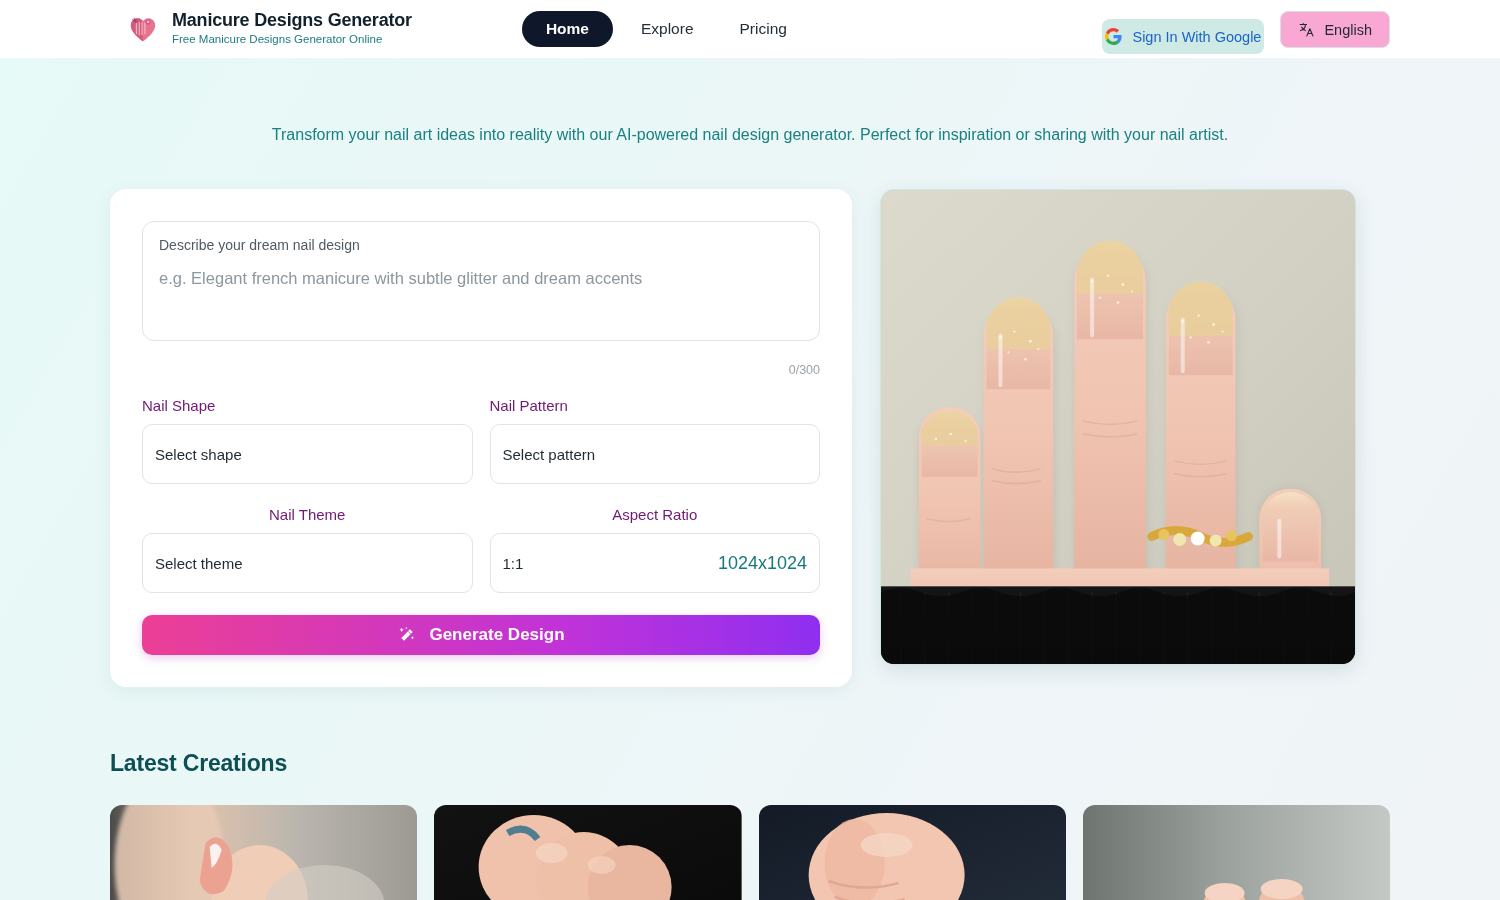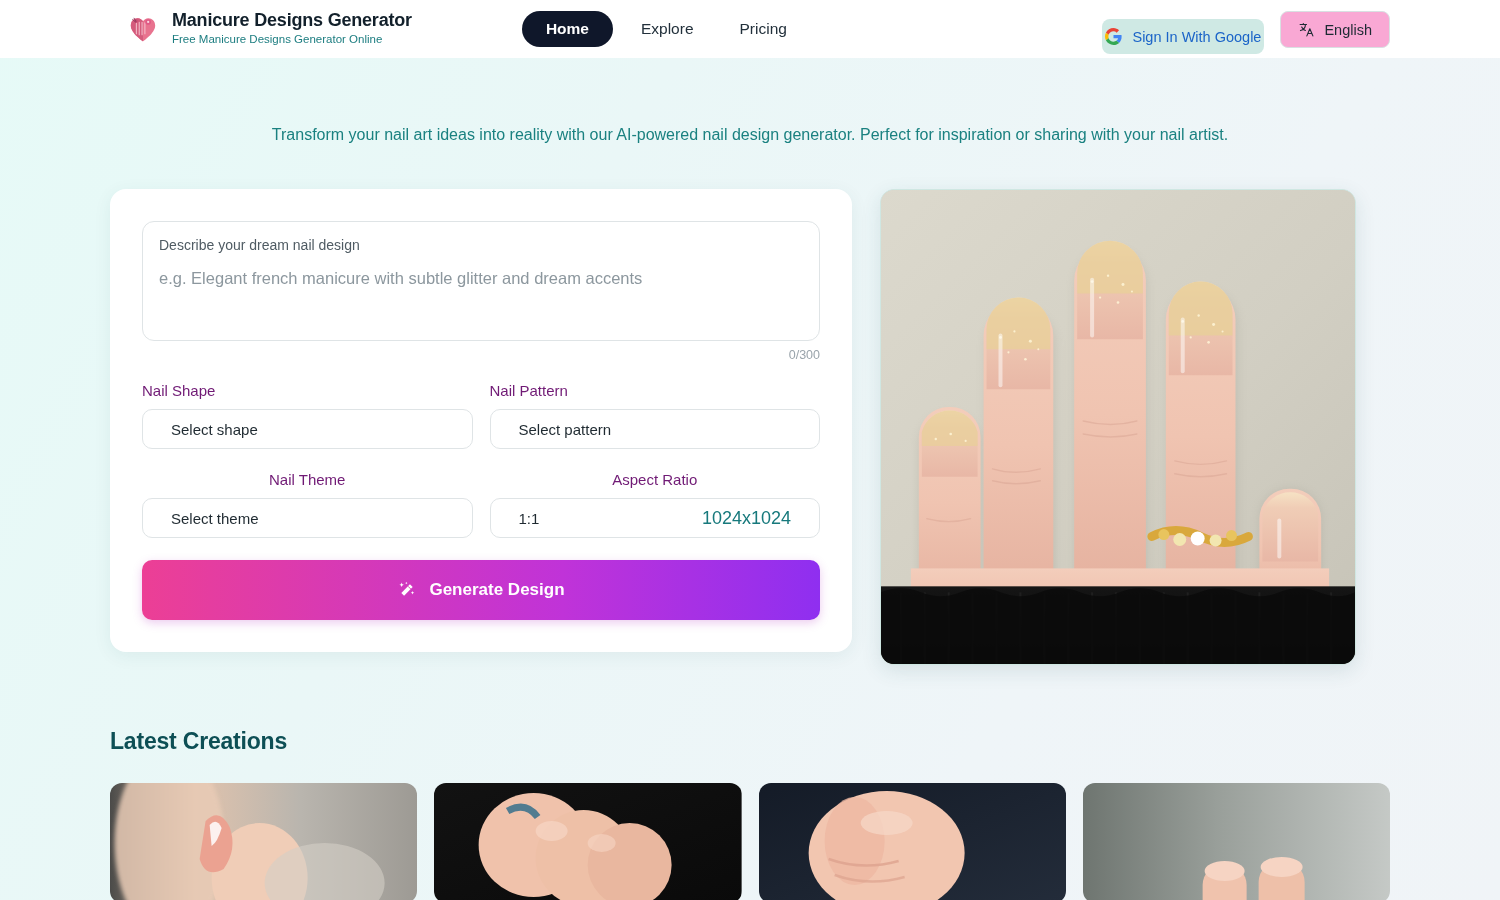--- a/index.html
+++ b/index.html
@@ -175,21 +175,21 @@
     margin-top: 14px;
     font-size: 16.5px;
     color: #8c979e;
     line-height: 1.35;
   }
 
   .counter {
     text-align: right;
     font-size: 12.5px;
     color: #9aa4ab;
-    margin-top: 7px;
+    margin-top: 22px;
   }
 
   .field-grid {
     margin-top: 20px;
     display: grid;
     grid-template-columns: 1fr 1fr;
     column-gap: 17px;
     row-gap: 0;
   }
 
@@ -200,39 +200,39 @@
     color: #701a75;
     margin-bottom: 10px;
     display: block;
   }
 
   .field + .field { }
 
   .field-row-2 .field-label { margin-top: 22px; text-align: center; }
 
   .select {
-    height: 40px;
+    height: 60px;
     border: 1px solid #dfe4e6;
     border-radius: 10px;
     background: #ffffff;
     display: flex;
     align-items: center;
     justify-content: space-between;
-    padding: 0 28px;
+    padding: 0 12px;
     cursor: pointer;
     font-size: 15px;
     color: #1f2a31;
   }
 
   .select-hint { font-size: 18px; color: #17797c; }
 
   .generate-btn {
     margin-top: 22px;
     width: 100%;
-    height: 60px;
+    height: 40px;
     border: none;
     border-radius: 10px;
     background: linear-gradient(90deg, #ec3f95 0%, #c033d8 62%, #8f2ff0 100%);
     color: #ffffff;
     font-size: 17px;
     font-weight: bold;
     font-family: inherit;
     display: flex;
     align-items: center;
     justify-content: center;

